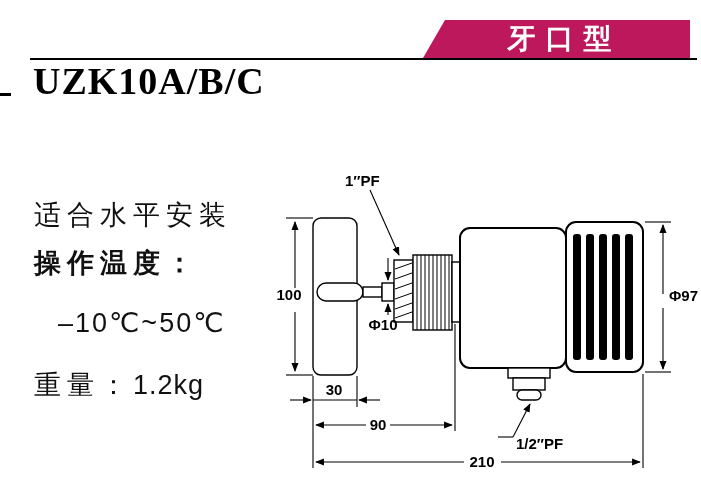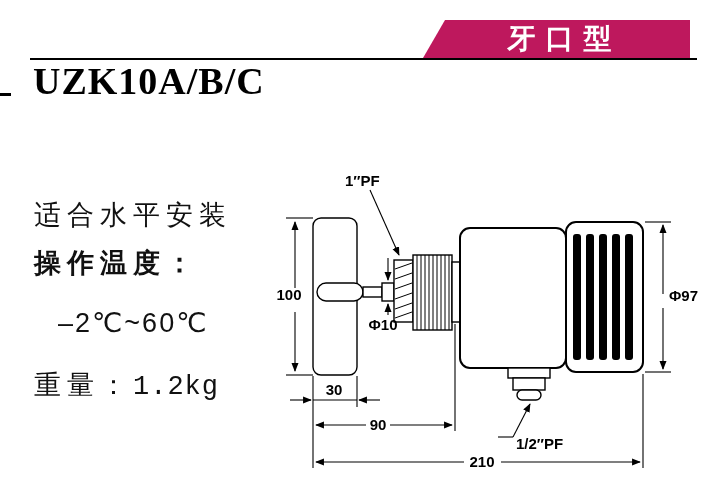--- a/index.html
+++ b/index.html
@@ -11,21 +11,21 @@
   .rule{position:absolute;left:30px;top:58px;width:667px;height:2px;background:#000;}
   .badge{position:absolute;left:423px;top:20px;width:267px;height:38px;background:#be185d;color:#fff;
          clip-path:polygon(22px 0,100% 0,100% 100%,0 100%);
          display:flex;align-items:center;justify-content:center;}
   .badge span{font-size:28px;font-weight:bold;letter-spacing:10px;margin-left:16px;}
   .tick{position:absolute;left:0;top:93px;width:11px;height:3px;background:#000;}
   .spec{position:absolute;font-size:27px;letter-spacing:6px;color:#111;white-space:nowrap;}
   .spec.install{left:34px;top:197px;}
   .spec.temp-label{left:34px;top:245px;font-weight:bold;}
   .spec.temp-value{left:58px;top:307px;letter-spacing:2px;}
-  .spec.weight{left:34px;top:367px;letter-spacing:0;font-family:Liberation Mono, monospace;}
+  .spec.weight{left:34px;top:367px;letter-spacing:0;}
   .weight-label{letter-spacing:6px;}
   .weight-value{letter-spacing:1px;}
   .drawing{position:absolute;left:270px;top:148px;}
   .part{fill:#fff;stroke:#000;stroke-width:1.4;}
   .thick{stroke-width:2;}
   .ln{stroke:#000;stroke-width:1.1;fill:none;}
   .thin{stroke-width:1;}
   .rib{fill:#000;stroke:none;}
   .dim{font-family:"Liberation Sans","DejaVu Sans",sans-serif;font-size:15px;font-weight:bold;fill:#000;}
 </style>
@@ -36,21 +36,21 @@
 
   <h1 class="model">UZK10A/B/C</h1>
   <div class="rule"></div>
   <div class="badge">
     <span>牙口型</span>
   </div>
   <div class="tick"></div>
 
   <div class="spec install">适合水平安装</div>
   <div class="spec temp-label">操作温度：</div>
-  <div class="spec temp-value">–2℃~60℃</div>
+  <div class="spec temp-value">–10℃~50℃</div>
   <div class="spec weight">
     <span class="weight-label">重量：</span><span class="weight-value">1.2kg</span>
   </div>
 
   <svg class="drawing" width="430" height="350" viewBox="0 0 430 350" xmlns="http://www.w3.org/2000/svg">
     <defs>
       <marker id="arrow" viewBox="0 0 10 10" refX="9" refY="5" markerWidth="8" markerHeight="8" orient="auto">
         <path d="M0,1 L10,5 L0,9 z" fill="#000"></path>
       </marker>
     </defs>

